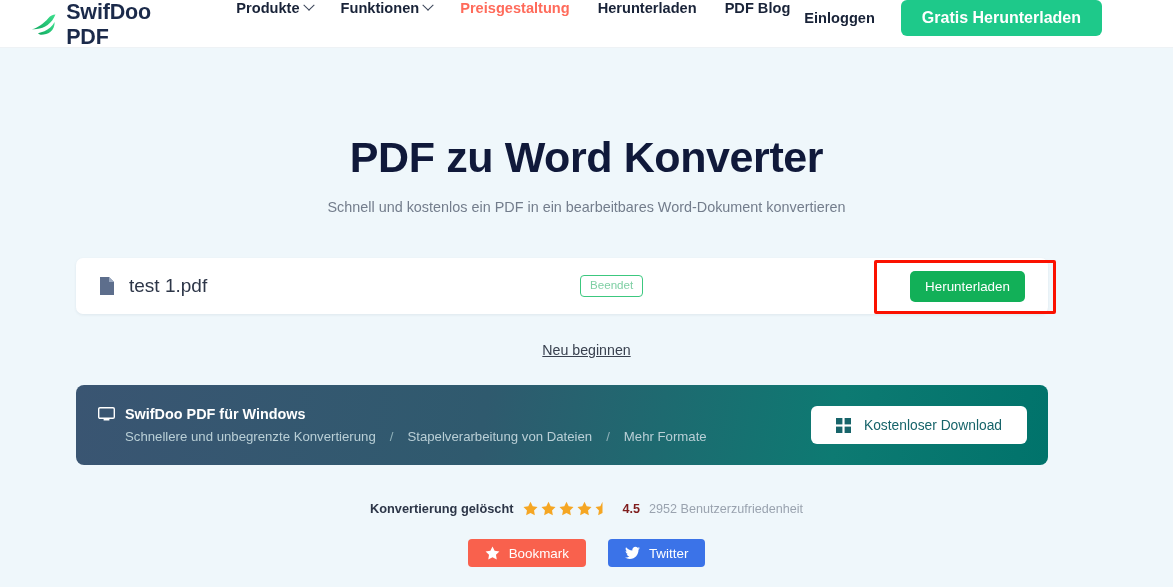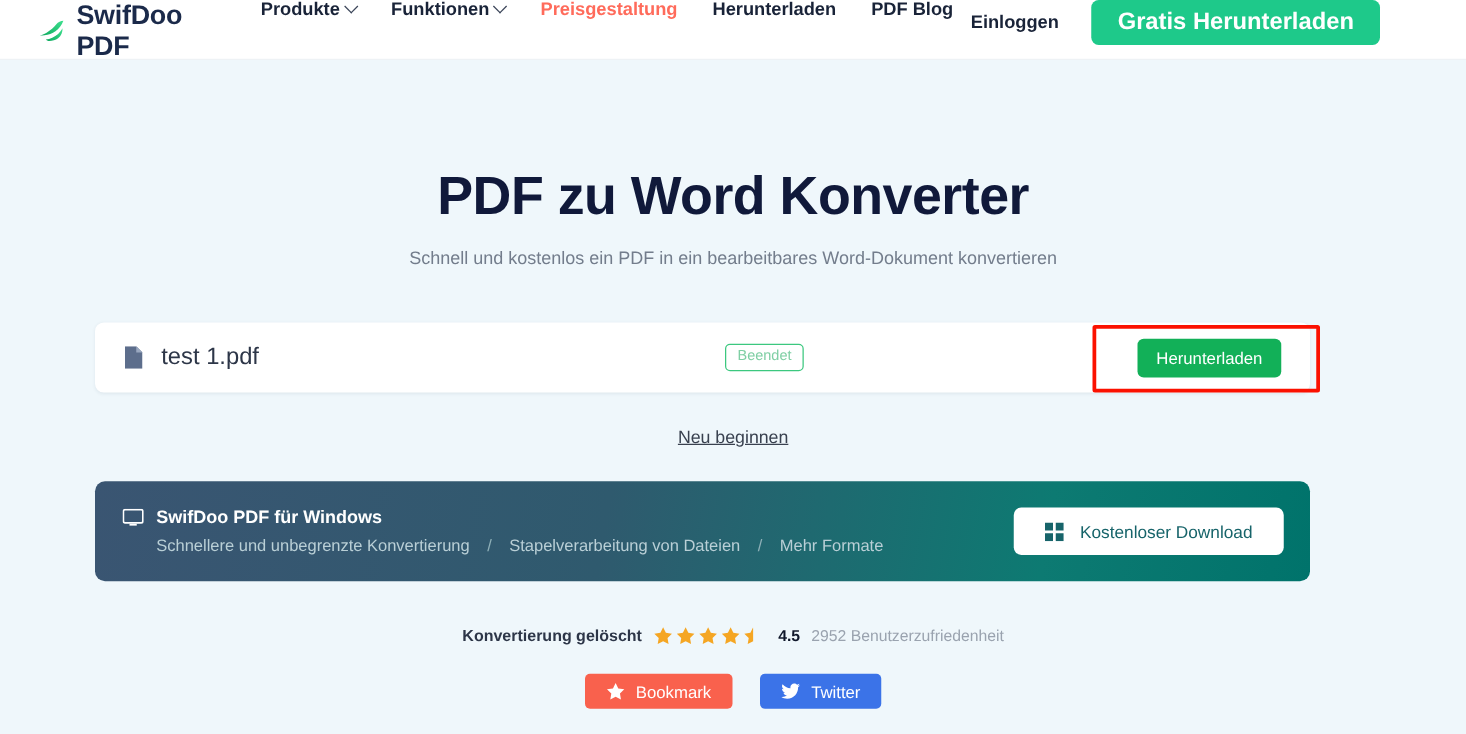--- a/index.html
+++ b/index.html
@@ -51,21 +51,21 @@
   .nav-right {
     margin-left: auto; display: flex;
     align-items: center; gap: 0; margin-right: 71px;
   }
   .login {
     font-size: 14.6px; font-weight: bold;
     color: #192338; margin-right: 26px; cursor: pointer;
   }
   .btn-free {
     background: #1ec98a;
-    color: #fff; font-size: 19px; font-weight: bold;
+    color: #fff; font-size: 16px; font-weight: bold;
     border: none; border-radius: 6px;
     padding: 0 21px; height: 36px;
     cursor: pointer; white-space: nowrap;
   }
 
   
   .hero-title {
     position: absolute; top: 133px; left: 0; width: 1173px;
     text-align: center;
     font-size: 43px; font-weight: bold;
@@ -164,21 +164,21 @@
   .rating {
     position: absolute; top: 501px; left: 0; width: 1173px;
     display: flex; align-items: center; justify-content: center; gap: 9px;
   }
   .rating-label {
     font-size: 12.8px; font-weight: bold; color: #2d3648;
   }
   .stars { display: flex; align-items: center; gap: 3px; }
   .star { width: 15px; height: 15px; display: block; }
   .rating-score {
-    font-size: 12.6px; font-weight: bold; color: #0f172a; margin-left: 4px;
+    font-size: 12.6px; font-weight: bold; color: #7f1d1d; margin-left: 4px;
   }
   .rating-users { font-size: 12.6px; color: #9aa3af; }
 
   
   .social {
     position: absolute; top: 539px; left: 0; width: 1173px;
     display: flex; align-items: center; justify-content: center; gap: 22px;
   }
   .sbtn {
     display: flex; align-items: center; gap: 9px;

